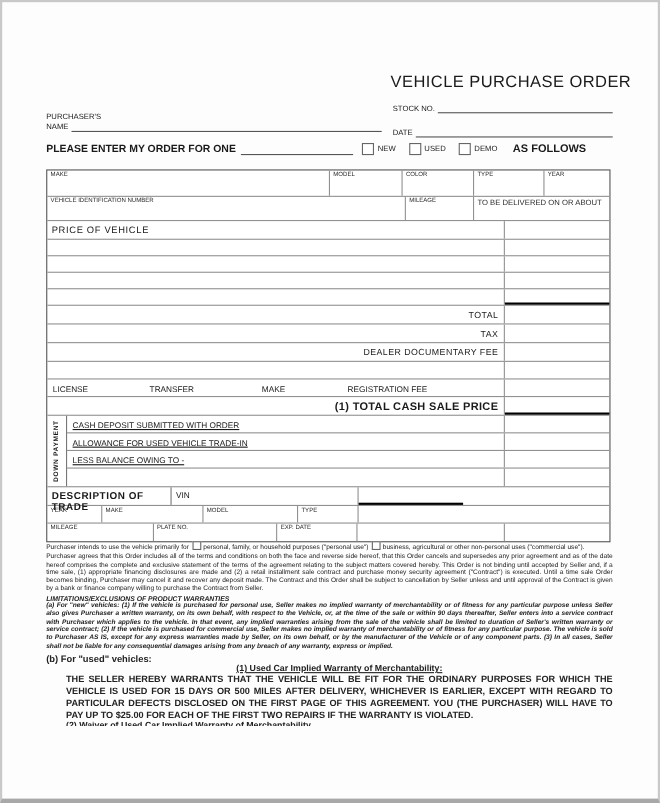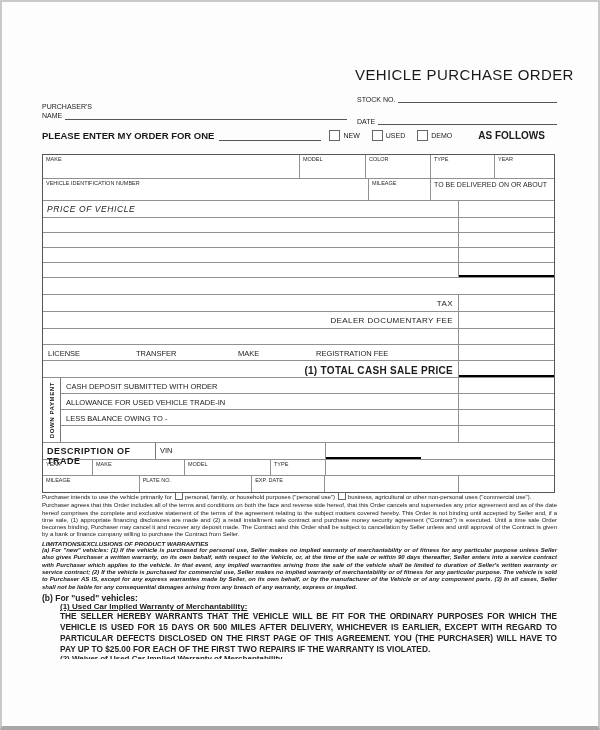--- a/index.html
+++ b/index.html
@@ -14,68 +14,68 @@
   .stock-line{position:absolute;left:355px;top:92px;width:200px;display:flex;align-items:flex-end;font-size:7px;}
   .date-line{position:absolute;left:355px;top:114px;width:200px;display:flex;align-items:flex-end;font-size:7px;}
   .purchaser{position:absolute;left:40px;top:100px;width:305px;font-size:7px;line-height:9px;}
   .purchaser .nm{display:flex;align-items:flex-end;}
   .blank{flex:1;border-bottom:1px solid #555;height:8px;margin-left:3px;}
   .order-line{position:absolute;left:40px;top:128px;width:515px;display:flex;align-items:center;}
   .order-label{font-size:9.5px;font-weight:bold;white-space:nowrap;}
   .order-blank{width:102px;border-bottom:1px solid #555;height:9px;margin:0 8px 0 5px;}
   .cb{display:inline-block;width:9px;height:9px;border:1px solid #666;background:#fff;margin-right:3px;vertical-align:middle;}
   .cb-group{display:flex;align-items:center;font-size:7px;margin-right:12px;white-space:nowrap;}
-  .as-follows{font-size:10px;font-weight:bold;white-space:nowrap;margin-left:14px;}
+  .as-follows{font-size:10px;font-weight:bold;white-space:nowrap;margin-left:2px;}
   
   .form-table{position:absolute;left:40px;top:152px;width:513px;border:1px solid #555;box-sizing:border-box;background:#fff;}
   .row{display:flex;border-bottom:1px solid #919191;box-sizing:border-box;}
   .row:last-child{border-bottom:none;}
   .cell{border-right:1px solid #919191;box-sizing:border-box;padding:1px 3px;font-size:5.5px;color:#2a2a2a;overflow:hidden;}
   .cell:last-child{border-right:none;}
   .money{width:95px;box-sizing:border-box;}
   .rowA{height:24px;}
   .rowB{height:22px;}
   .deliver{font-size:7px;line-height:8.5px;padding-top:2px;}
-  .price-row{height:17px;font-style:italic;}
+  .price-row{height:17px;}
   .price-label{flex:1;font-size:8.5px;letter-spacing:.6px;padding:3px 0 0 4px;box-sizing:border-box;border-right:1px solid #919191;}
   .empty-row{height:15px;}
   .empty-left{flex:1;border-right:1px solid #919191;}
   .tot-row{height:17px;}
   .tot-label{flex:1;text-align:right;font-size:8px;letter-spacing:.4px;padding:4px 5px 0 0;box-sizing:border-box;border-right:1px solid #919191;}
   .thick-bottom{border-bottom:2px solid #000;}
   .fees-row{height:16px;}
   .fees-left{flex:1;position:relative;border-right:1px solid #919191;font-size:7.5px;}
   .fees-left span{position:absolute;top:4px;}
   .cash-row{height:17px;}
   .cash-label{flex:1;text-align:right;font-size:10px;font-weight:bold;letter-spacing:.3px;padding:4px 5px 0 0;box-sizing:border-box;border-right:1px solid #919191;}
   .dp-wrap{display:flex;border-bottom:1px solid #919191;}
   .dp-side{width:18px;border-right:1px solid #777;display:flex;align-items:center;justify-content:center;box-sizing:border-box;}
   .dp-side span{writing-mode:vertical-rl;transform:rotate(180deg);font-size:6px;font-weight:bold;letter-spacing:.6px;white-space:nowrap;}
   .dp-rows{flex:1;display:flex;flex-direction:column;}
-  .dp-row{display:flex;height:16px;border-bottom:1px solid #919191;box-sizing:border-box;}
+  .dp-row{display:flex;height:16px;border-bottom:1px solid #919191;box-sizing:border-box;text-decoration:underline;}
   .dp-row:last-child{border-bottom:none;}
   .dp-label{flex:1;font-size:7.5px;padding:4px 0 0 5px;box-sizing:border-box;border-right:1px solid #919191;}
   .trade-row{height:17px;}
   .trade-title{width:113px;font-size:9px;font-weight:bold;letter-spacing:.5px;padding:3px 0 0 4px;box-sizing:border-box;border-right:1px solid #777;}
   .trade-vin{width:170px;font-size:7.5px;padding:3px 0 0 4px;box-sizing:border-box;border-right:1px solid #919191;}
   .trade-tdp{width:135px;font-size:8.5px;font-weight:bold;text-align:right;padding:3px 4px 0 0;box-sizing:border-box;border-right:1px solid #919191;}
   .t2-row{height:16px;}
   .lbl-cell{position:relative;}
   .lbl-cell .lab{font-size:5.5px;}
   .balance{width:135px;font-size:8.5px;font-weight:bold;text-align:right;padding:3px 4px 0 0;box-sizing:border-box;border-right:1px solid #919191;}
   .t3-row{height:16px;}
   
   .fineprint{position:absolute;left:40px;top:490px;width:515px;font-size:6px;line-height:7.3px;color:#222;text-align:justify;}
   .use-line{display:block;margin-bottom:1px;}
   .cb-sm{display:inline-block;width:6px;height:6px;border:1px solid #666;background:#fff;margin:0 2px -1px 3px;}
   .limit-head{font-weight:bold;font-style:italic;font-size:6.2px;margin-top:1px;}
   .ital{font-style:italic;font-weight:bold;}
   .used-block{margin-top:4px;}
   .used-head{font-size:8.5px;font-weight:bold;font-style:normal;text-align:left;}
-  .used-sub{font-size:8px;font-weight:bold;text-decoration:underline;margin-left:18px;text-align:left;margin-top:1px;}
+  .used-sub{font-size:8px;font-weight:bold;text-decoration:underline;margin-left:18px;text-align:center;margin-top:1px;}
   .used-para{font-size:8.3px;font-weight:bold;line-height:11px;margin-left:18px;text-align:justify;margin-top:1px;}
   .clipped{height:4px;overflow:hidden;margin-left:18px;}
   .clipped div{font-size:8px;font-weight:bold;text-decoration:underline;}
 </style>
 </head>
 <body>
 
 <div class="page">
 
   <div class="title">VEHICLE PURCHASE ORDER</div>
@@ -148,20 +148,21 @@
     <div class="row empty-row">
         <div class="empty-left"></div>
         <div class="money"></div>
       </div>
     <div class="row empty-row">
         <div class="empty-left"></div>
         <div class="money thick-bottom"></div>
       </div>
 
     <div class="row tot-row">
+      <div class="tot-label">TOTAL</div>
       <div class="money"></div>
     </div>
     <div class="row tot-row">
       <div class="tot-label">TAX</div>
       <div class="money"></div>
     </div>
     <div class="row tot-row">
       <div class="tot-label">DEALER DOCUMENTARY FEE</div>
       <div class="money"></div>
     </div>

